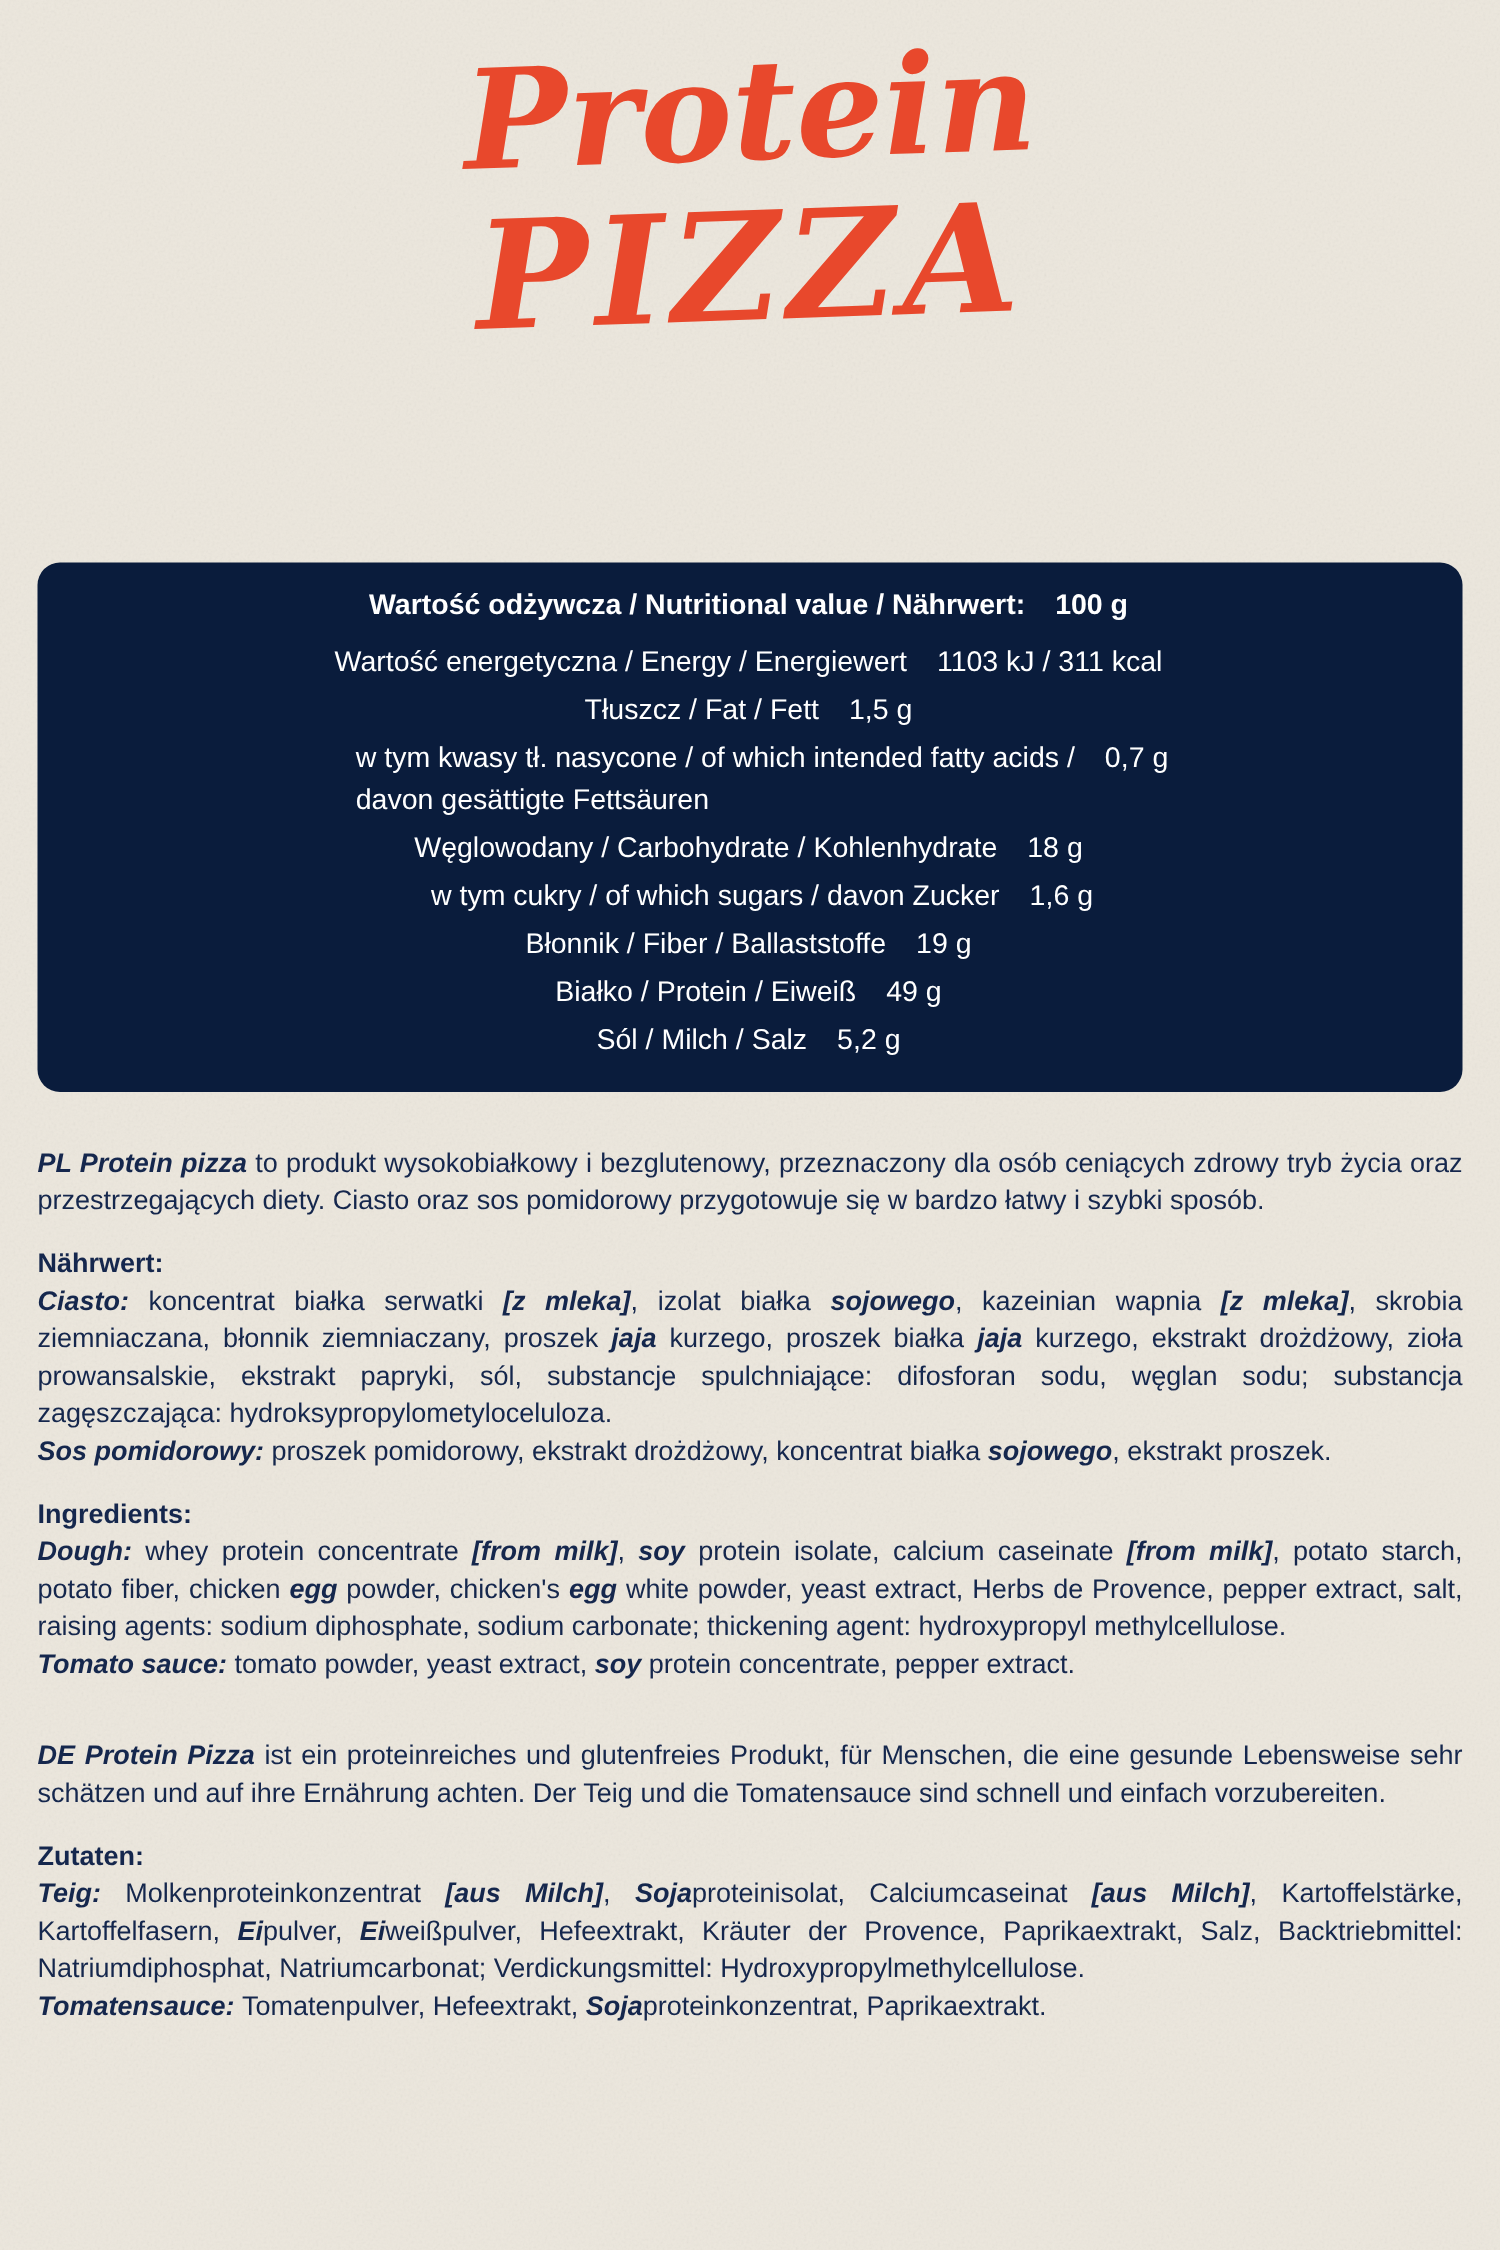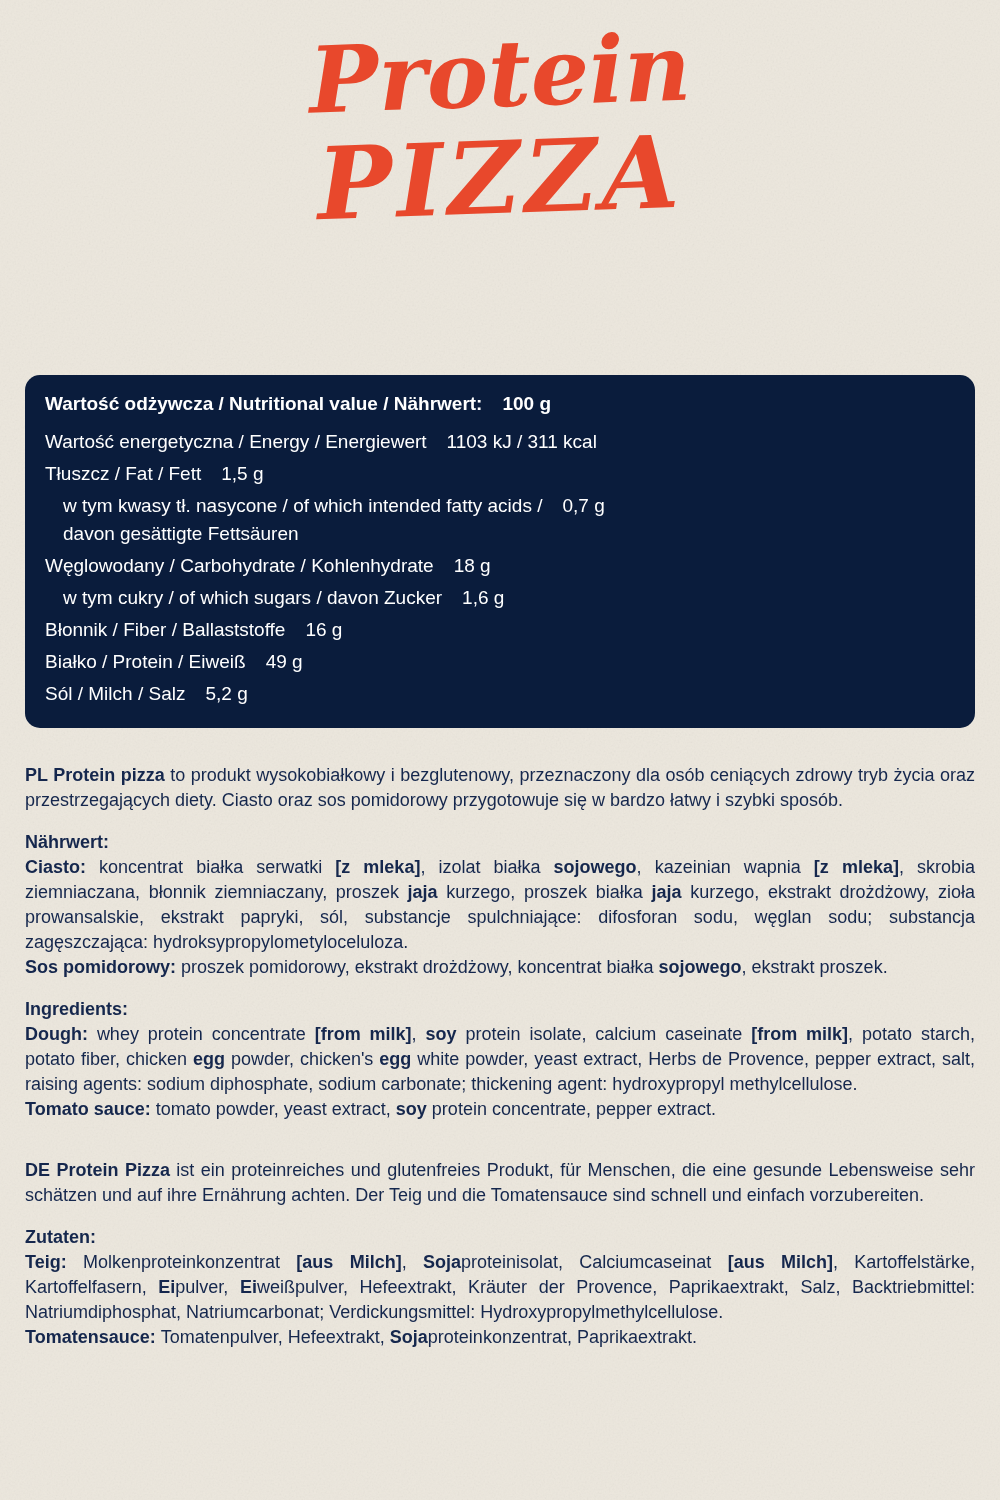--- a/index.html
+++ b/index.html
@@ -33,38 +33,38 @@
   .nutrition{
     position:absolute;top:375px;left:25px;right:25px;
     background:#0a1c3c;
     border-radius:15px;
     padding:13px 22px 18px 20px;
     color:#ffffff;
     font-size:19px;
     line-height:28px;
   }
   .nrow{
-    display:flex;justify-content:flex-start;align-items:flex-start;
+    display:flex;justify-content:center;align-items:flex-start;
     padding:2px 0;
   }
   .nrow.header{font-weight:bold;padding-bottom:8px;}
   .nrow .row-label{white-space:pre-line;padding-right:20px;}
   .nrow .row-value{white-space:nowrap;text-align:right;}
   .nrow.indent .row-label{padding-left:18px;}
 
   
   .content{
     position:absolute;top:763px;left:25px;right:25px;
     font-size:18px;line-height:25px;
     color:#15274d;
   }
   .content p{margin:0;text-align:justify;}
   .heading{font-weight:bold;}
-  .b{font-weight:bold;}
-  .bi{font-weight:bold;}
+  .b{font-weight:bold;font-style:italic;}
+  .bi{font-weight:bold;font-style:italic;}
   .gap-lg{margin-top:36px !important;}
   .gap-md{margin-top:17px !important;}
 </style>
 </head>
 <body>
 
 <div class="page">
 
   <svg class="texture" xmlns="http://www.w3.org/2000/svg">
     <filter id="paperNoise">
@@ -102,21 +102,21 @@
       <div class="nrow">
         <span class="row-label">Węglowodany / Carbohydrate / Kohlenhydrate</span>
         <span class="row-value">18 g</span>
       </div>
       <div class="nrow indent">
         <span class="row-label">w tym cukry / of which sugars / davon Zucker</span>
         <span class="row-value">1,6 g</span>
       </div>
       <div class="nrow">
         <span class="row-label">Błonnik / Fiber / Ballaststoffe</span>
-        <span class="row-value">16 g</span>
+        <span class="row-value">19 g</span>
       </div>
       <div class="nrow">
         <span class="row-label">Białko / Protein / Eiweiß</span>
         <span class="row-value">49 g</span>
       </div>
       <div class="nrow">
         <span class="row-label">Sól / Milch / Salz</span>
         <span class="row-value">5,2 g</span>
       </div>
     </div>

